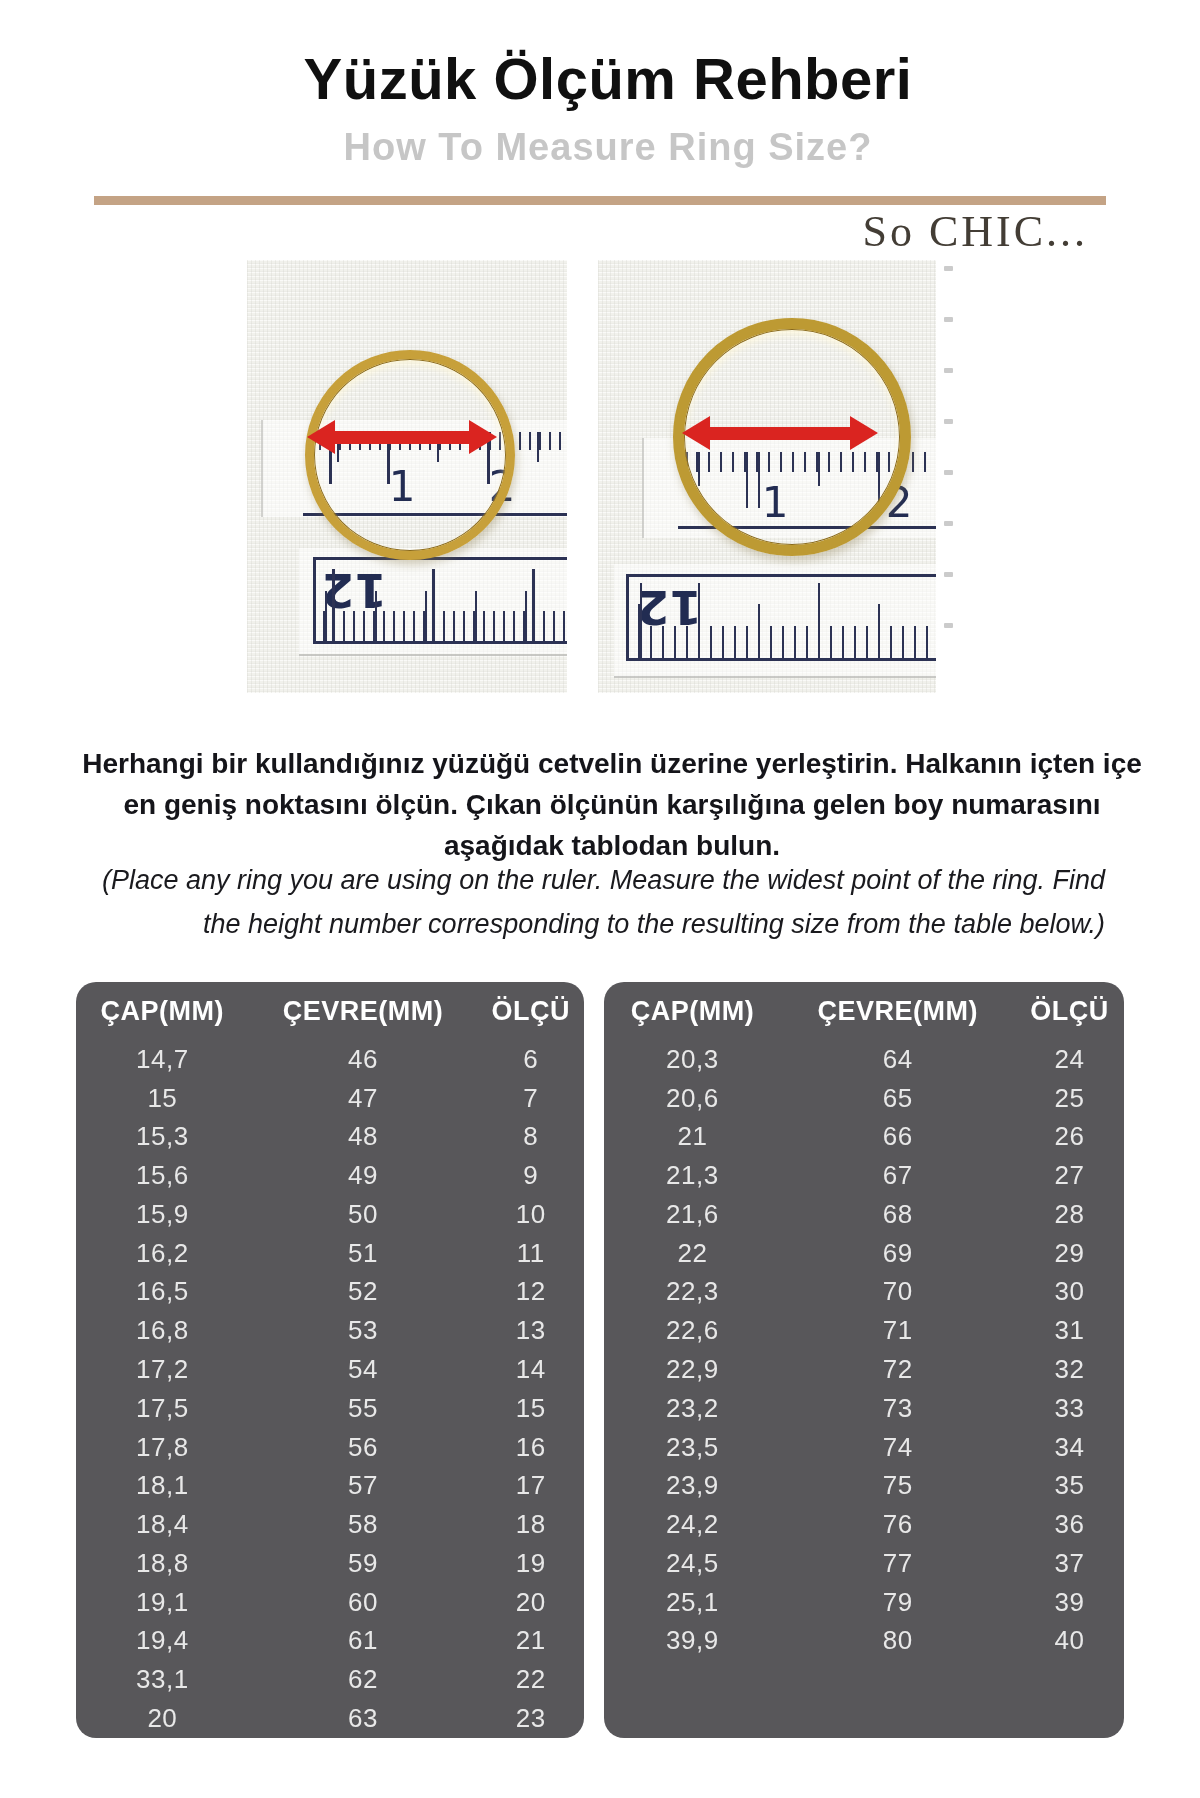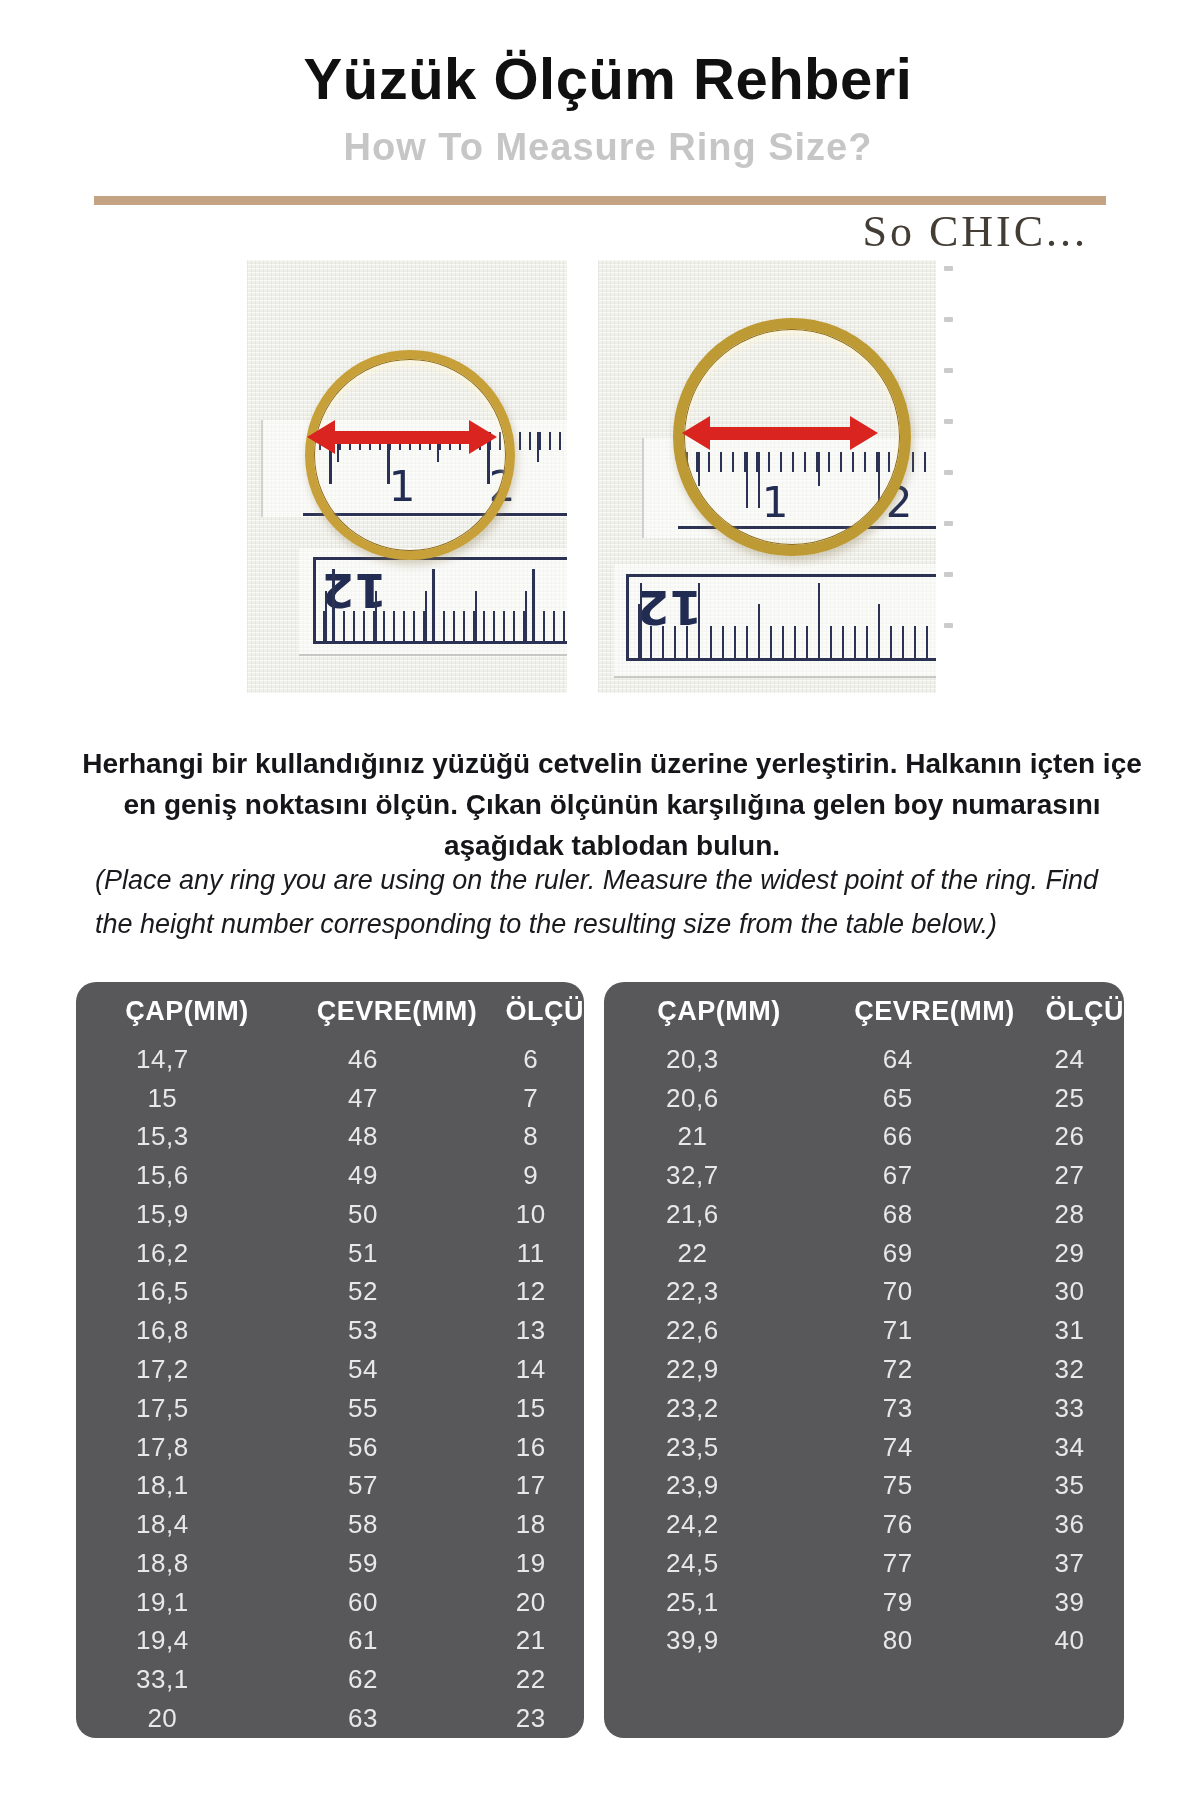--- a/index.html
+++ b/index.html
@@ -92,29 +92,29 @@
   .bt-tall2{position:absolute;bottom:0;left:0;right:0;height:75px;
     background:repeating-linear-gradient(90deg,#2c3254 0 2.5px,transparent 2.5px 120px);background-position-x:60px;}
 
   
   .dots{position:absolute;left:944px;top:266px;width:10px;}
   .dots i{display:block;width:9px;height:5px;background:#cbcbcb;border-radius:1px;margin-bottom:46px;}
 
   
   .tr-text{position:absolute;top:731px;left:70px;width:1060px;margin:12px;text-align:center;
            font-size:28px;font-weight:700;line-height:41px;color:#15151a;}
-  .en-text{position:absolute;top:858px;left:95px;width:1010px;margin:0;text-align:left;
+  .en-text{position:absolute;top:858px;left:95px;width:1010px;margin:0;text-align:right;
            font-size:27px;font-style:italic;font-weight:500;line-height:44px;color:#1a1a1e;}
 
   
   .table{position:absolute;top:982px;height:756px;background:#58575A;border-radius:20px;overflow:hidden;}
   .t-left{left:76px;width:508px;}
   .t-right{left:604px;width:520px;}
   .thead{display:grid;grid-template-columns:34% 45% 21%;height:58px;align-items:center;}
-  .th{text-align:right;color:#ffffff;font-size:27px;font-weight:700;letter-spacing:.5px;}
+  .th{text-align:center;color:#ffffff;font-size:27px;font-weight:700;letter-spacing:.5px;}
   .trow{display:grid;grid-template-columns:34% 45% 21%;height:38.77px;align-items:center;}
   .td{text-align:center;color:#e8e8e8;font-size:26px;font-weight:400;letter-spacing:.5px;}
 </style>
 </head>
 <body>
 
 <div class="page">
 
   <h1 class="title">Yüzük Ölçüm Rehberi</h1>
   <div class="subtitle">How To Measure Ring Size?</div>
@@ -303,21 +303,21 @@
           <span class="td">20,6</span>
           <span class="td">65</span>
           <span class="td">25</span>
         </div>
         <div class="trow">
           <span class="td">21</span>
           <span class="td">66</span>
           <span class="td">26</span>
         </div>
         <div class="trow">
-          <span class="td">32,7</span>
+          <span class="td">21,3</span>
           <span class="td">67</span>
           <span class="td">27</span>
         </div>
         <div class="trow">
           <span class="td">21,6</span>
           <span class="td">68</span>
           <span class="td">28</span>
         </div>
         <div class="trow">
           <span class="td">22</span>

